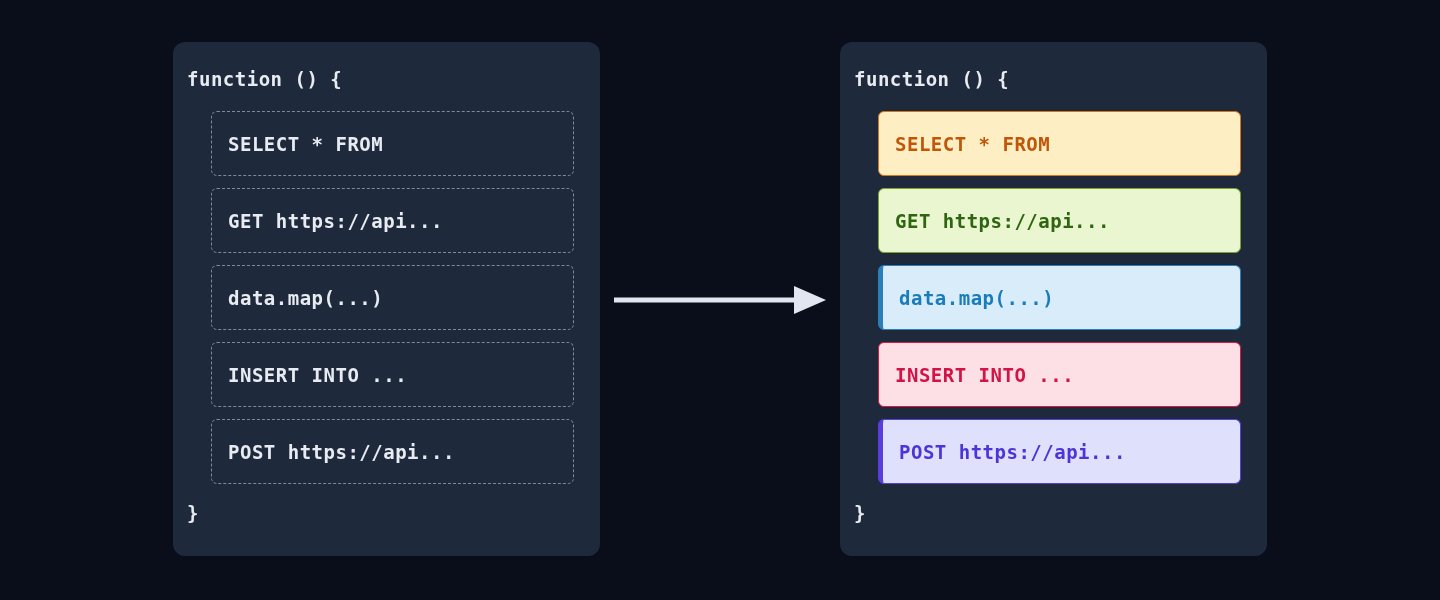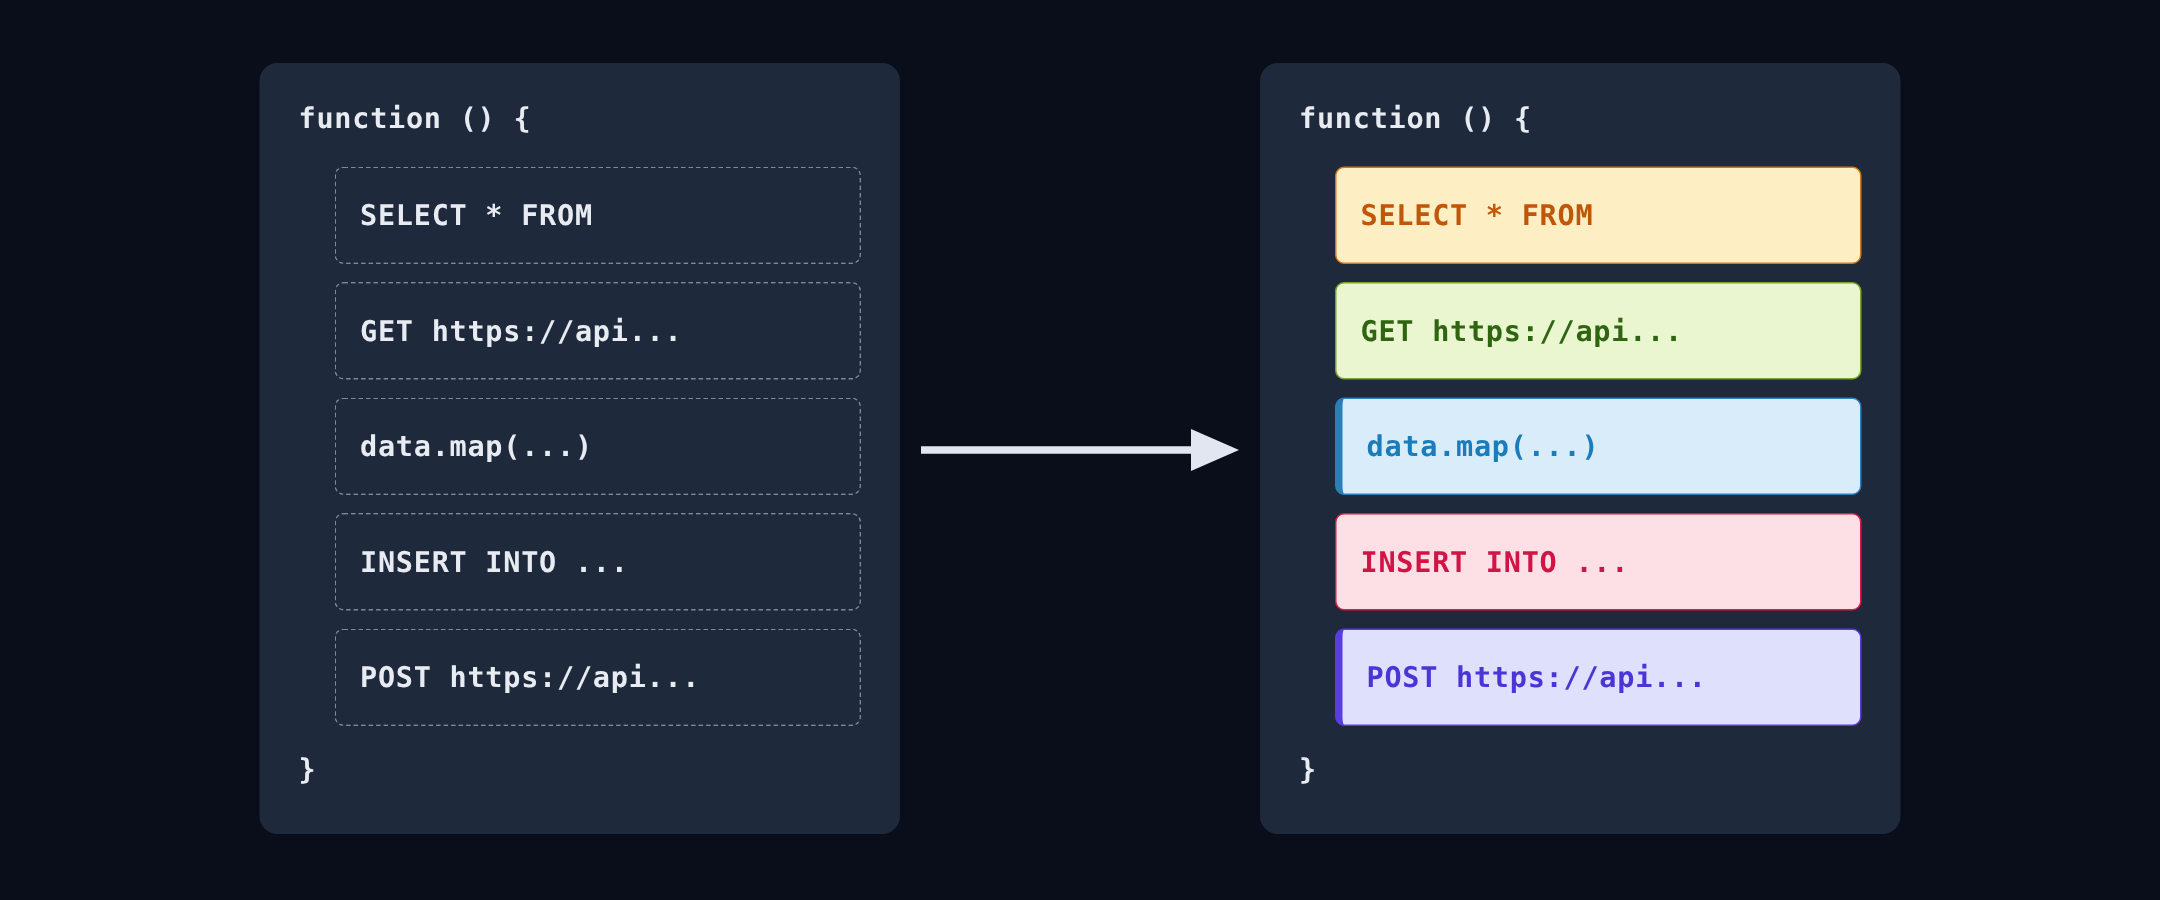--- a/index.html
+++ b/index.html
@@ -21,21 +21,21 @@
     height: 600px;
   }
 
   
   .panel {
     position: absolute;
     top: 42px;
     height: 514px;
     background: #1e293b;
     border-radius: 12px;
-    padding: 28px 26px 24px 26px;
+    padding: 28px 26px 24px 14px;
     display: flex;
     flex-direction: column;
   }
 
   #panel-before { left: 173px; width: 427px; }
   #panel-after  { left: 840px; width: 427px; }
 
   .code-line {
     font-family: "DejaVu Sans Mono", "Liberation Mono", monospace;
     font-size: 19px;

